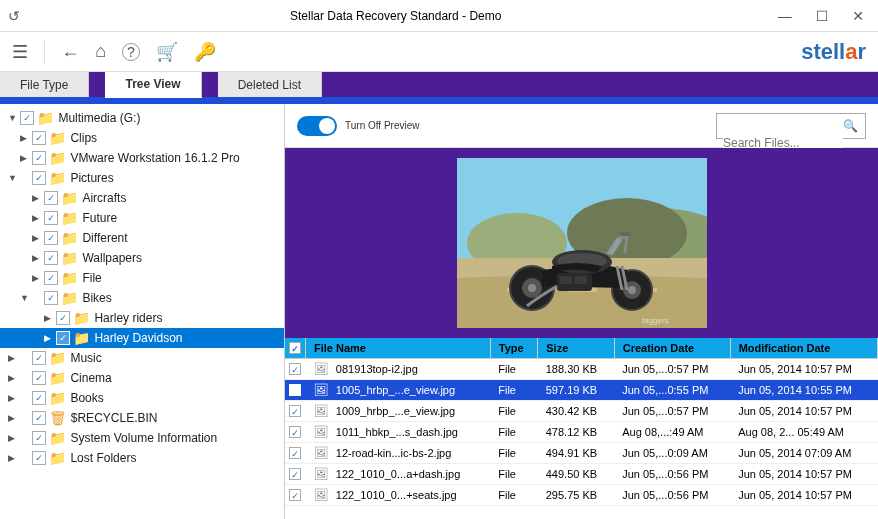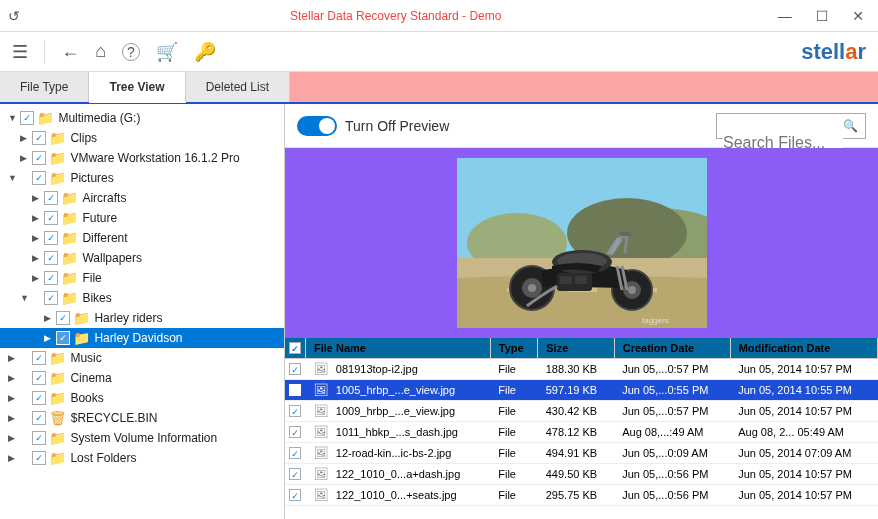--- a/index.html
+++ b/index.html
@@ -9,43 +9,44 @@
     .titlebar {
       background: #fff;
       height: 32px;
       display: flex;
       align-items: center;
       justify-content: space-between;
       padding: 0 8px;
       border-bottom: 1px solid #ddd;
     }
     .titlebar-left { display: flex; align-items: center; gap: 6px; color: #555; font-size: 12px; }
-    .titlebar-center { font-size: 12px; color: #ef4444; }
+    .titlebar-center { font-size: 12px; color: #000000; }
     .titlebar-right { display: flex; gap: 12px; }
     .titlebar-btn { font-size: 14px; color: #555; cursor: pointer; padding: 2px 6px; }
 
     
     .toolbar {
       background: #fff;
       height: 40px;
       display: flex;
       align-items: center;
       padding: 0 12px;
       gap: 16px;
       border-bottom: 1px solid #ddd;
     }
     .toolbar-icon { font-size: 18px; color: #555; cursor: pointer; }
     .toolbar-sep { width: 1px; height: 24px; background: #ddd; }
 
     
     .tabs {
-      background: #fca5a5;
-      display: flex;
-      border-bottom: 2px solid #1d4ed8;
+      background: #4c1d95;
+      display: flex;
+      border-bottom: 7px solid #1d4ed8;
       height: 32px;
+      gap: 16px;
     }
     .tab {
       padding: 0 20px;
       display: flex;
       align-items: center;
       cursor: pointer;
       font-size: 12px;
       color: #333;
       border-right: 1px solid #ccc;
       background: #e8e8e8;
@@ -120,46 +121,46 @@
       margin-right: 8px;
       cursor: pointer;
     }
     .toggle-knob {
       width: 16px;
       height: 16px;
       background: #fff;
       border-radius: 50%;
       margin-left: auto;
     }
-    .preview-label { font-size: 14px; color: #333; font-weight: 500; }
+    .preview-label { font-size: 10px; color: #333; font-weight: 500; }
     .search-box {
       display: flex;
       align-items: center;
       border: 1px solid #aaa;
       background: #fff;
       padding: 3px 6px;
       width: 150px;
       height: 26px;
     }
     .search-box input {
       border: none;
       outline: none;
-      font-size: 16px;
+      font-size: 12px;
       width: 120px;
       color: #999;
       margin-top: 35px;
     }
 
     
     .image-preview {
       display: flex;
       justify-content: center;
       align-items: center;
       padding: 10px;
-      background: #8b5cf6;
+      background: #4c1d95;
       height: 190px;
       flex-shrink: 0;
     }
     .preview-img {
       max-width: 250px;
       max-height: 170px;
       background: linear-gradient(135deg, #7ab8d8 0%, #5a9cc8 30%, #4a7e8a 50%, #8b8b6e 70%, #c4b896 100%);
       position: relative;
       overflow: hidden;
     }
@@ -170,21 +171,21 @@
       flex: 1;
       overflow-y: auto;
       background: #fff;
     }
     .file-table {
       width: 100%;
       border-collapse: collapse;
       font-size: 11px;
     }
     .file-table thead tr {
-      background: #0369a1;
+      background: #0ea5e9;
       border-bottom: 1px solid #ccc;
     }
     .file-table th {
       padding: 4px 8px;
       text-align: left;
       font-weight: 600;
       border-right: 1px solid #ccc;
       white-space: nowrap;
       font-size: 11px;
     }

